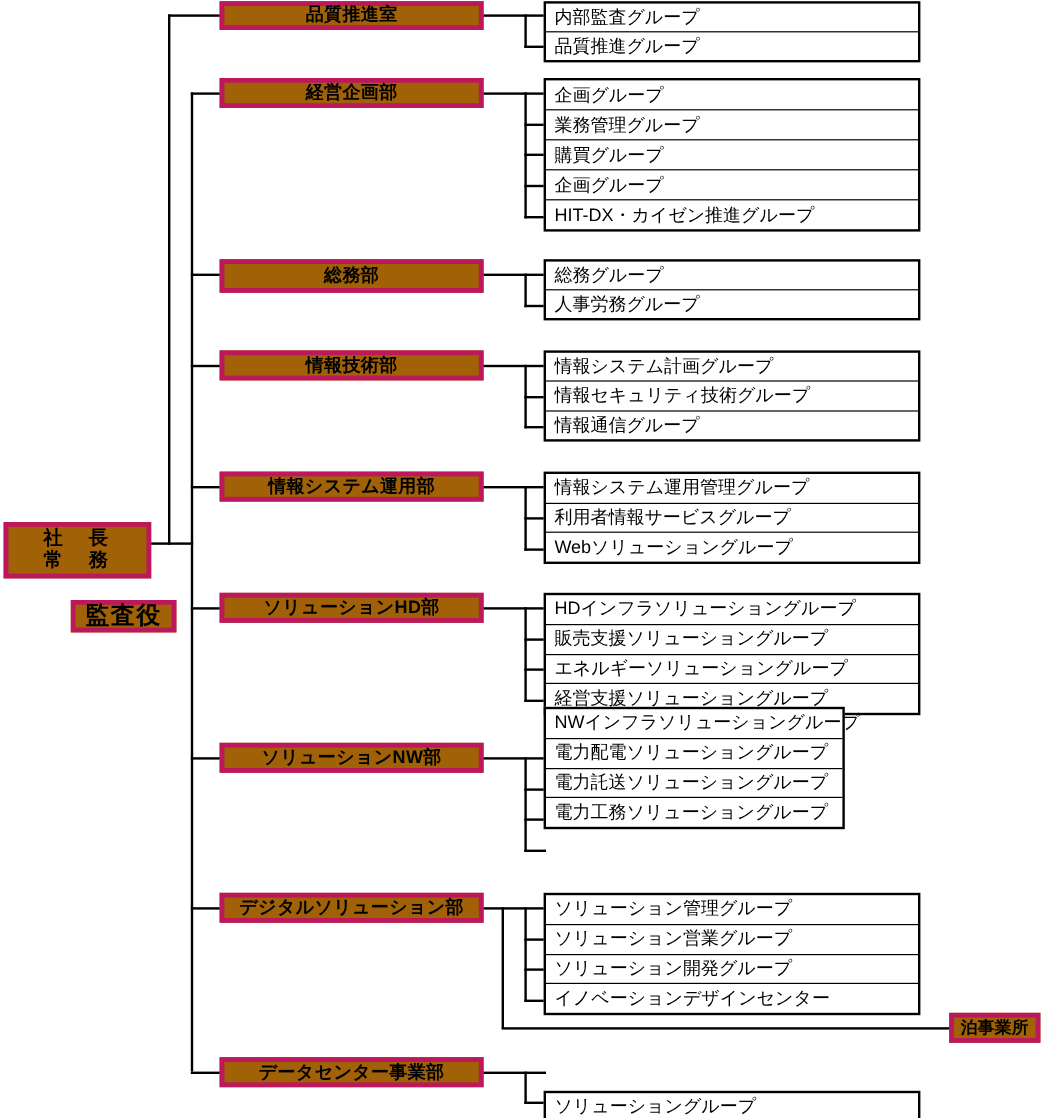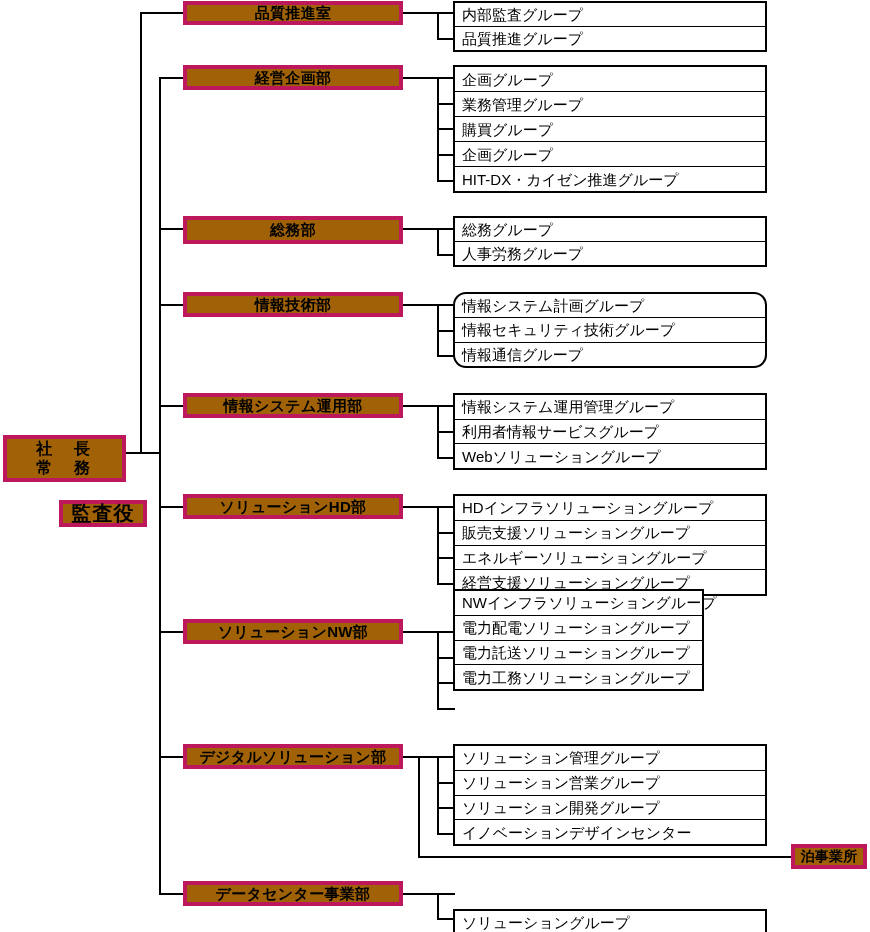--- a/index.html
+++ b/index.html
@@ -200,21 +200,21 @@
     <div class="grow">購買グループ</div>
     <div class="grow">企画グループ</div>
     <div class="grow">HIT-DX・カイゼン推進グループ</div>
   </div>
 
   <div class="groupstack" style="left:453px; top:216px; width:314px; height:51px;justify-content:space-between;">
     <div class="grow">総務グループ</div>
     <div class="grow">人事労務グループ</div>
   </div>
 
-  <div class="groupstack" style="left:453px; top:292px; width:314px; height:76px;border-radius:13px;">
+  <div class="groupstack" style="left:453px; top:292px; width:314px; height:76px;">
     <div class="grow">情報システム計画グループ</div>
     <div class="grow">情報セキュリティ技術グループ</div>
     <div class="grow">情報通信グループ</div>
   </div>
 
   <div class="groupstack" style="left:453px; top:494px; width:314px; height:102px;">
     <div class="grow">HDインフラソリューショングループ</div>
     <div class="grow">販売支援ソリューショングループ</div>
     <div class="grow">エネルギーソリューショングループ</div>
     <div class="grow">経営支援ソリューショングループ</div>

